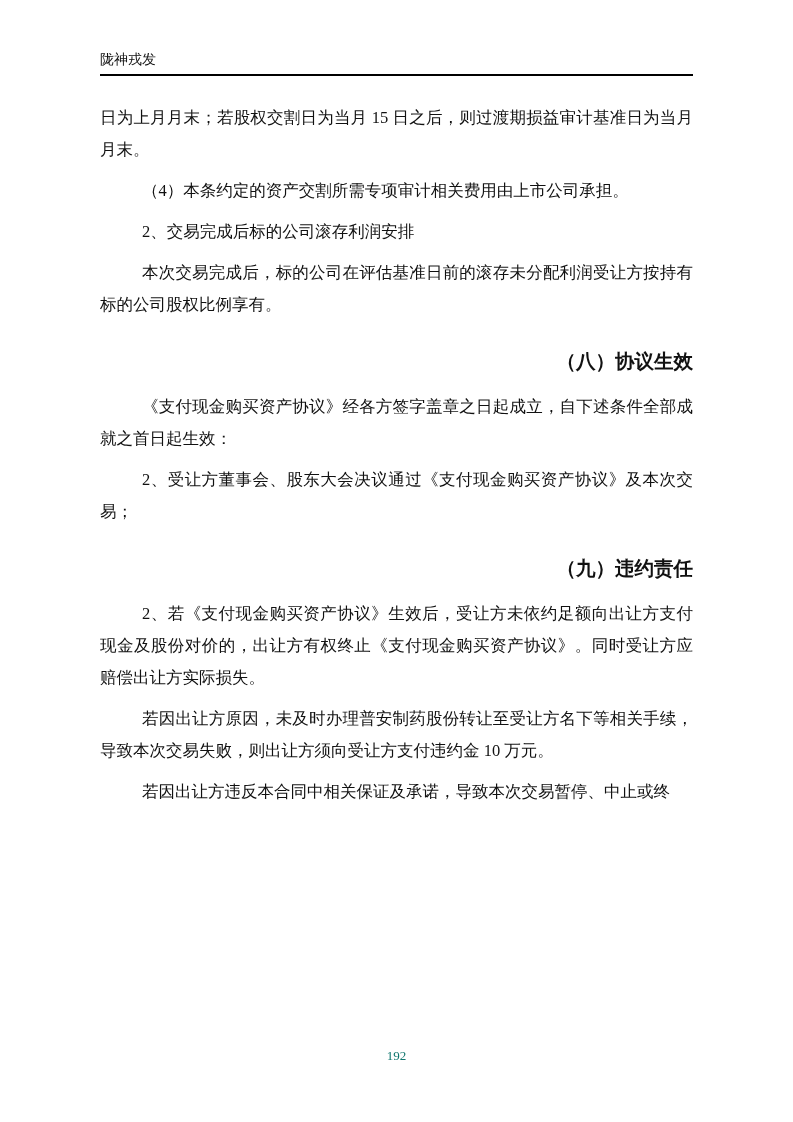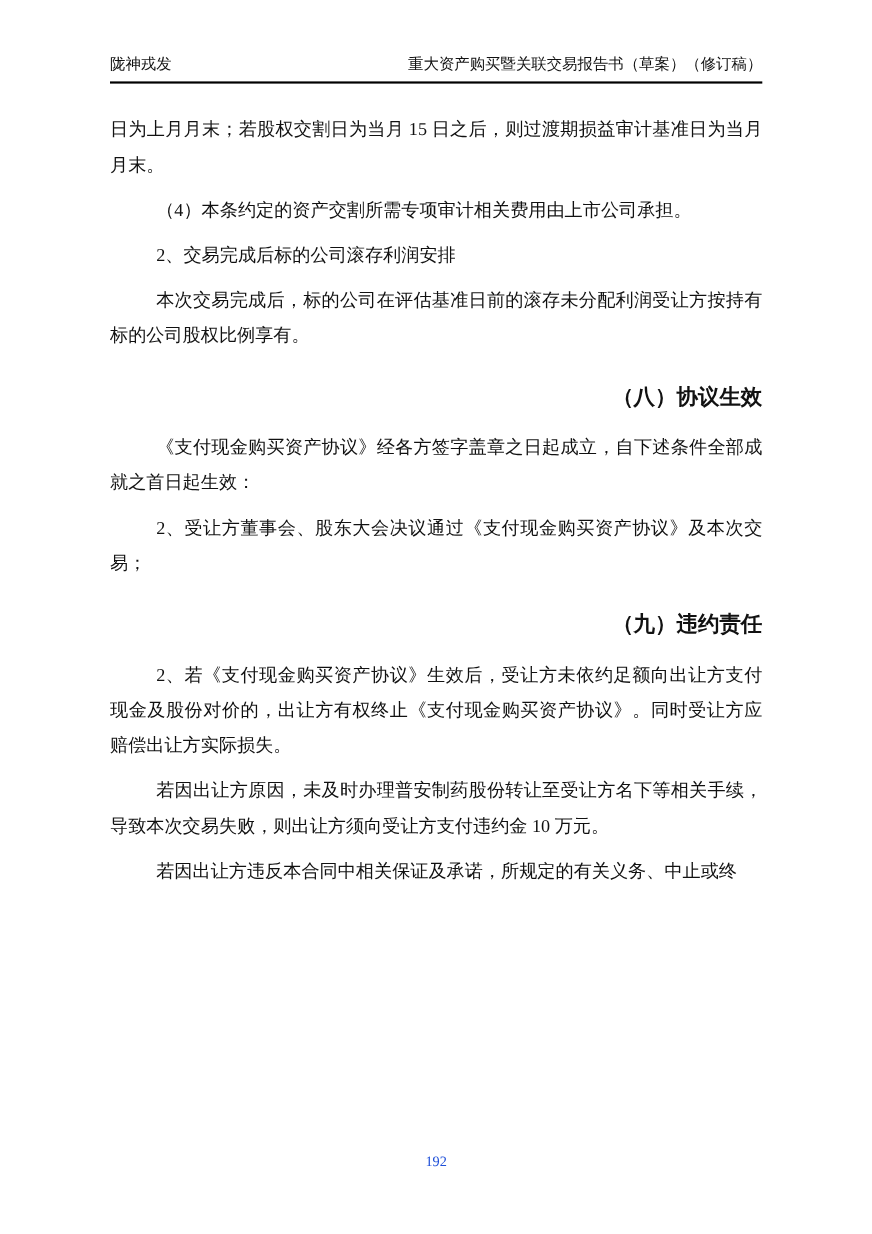--- a/index.html
+++ b/index.html
@@ -52,44 +52,43 @@
     text-align: right;
   }
   .footer {
     position: absolute;
     left: 0;
     right: 0;
     bottom: 58px;
     text-align: center;
     font-family: "Liberation Serif", "DejaVu Serif", serif;
     font-size: 13px;
-    color: #1d4ed8;
+    color: #0f766e;
   }
 </style>
 </head>
 <body>
 
 <div class="page">
 
   <div class="header">
     <span class="h-left">陇神戎发</span>
-    <span class="h-right">重大资产购买暨关联交易报告书（草案）（修订稿）</span>
   </div>
 
   <div class="content" id="content">
       <p class="para">日为上月月末；若股权交割日为当月 15 日之后，则过渡期损益审计基准日为当月月末。</p>
       <p class="para indent">（4）本条约定的资产交割所需专项审计相关费用由上市公司承担。</p>
       <p class="para indent">2、交易完成后标的公司滚存利润安排</p>
       <p class="para indent">本次交易完成后，标的公司在评估基准日前的滚存未分配利润受让方按持有标的公司股权比例享有。</p>
       <h2 class="sec">（八）协议生效</h2>
       <p class="para indent">《支付现金购买资产协议》经各方签字盖章之日起成立，自下述条件全部成就之首日起生效：</p>
       <p class="para indent">2、受让方董事会、股东大会决议通过《支付现金购买资产协议》及本次交易；</p>
       <h2 class="sec">（九）违约责任</h2>
       <p class="para indent">2、若《支付现金购买资产协议》生效后，受让方未依约足额向出让方支付现金及股份对价的，出让方有权终止《支付现金购买资产协议》。同时受让方应赔偿出让方实际损失。</p>
       <p class="para indent">若因出让方原因，未及时办理普安制药股份转让至受让方名下等相关手续，导致本次交易失败，则出让方须向受让方支付违约金 10 万元。</p>
-      <p class="para indent">若因出让方违反本合同中相关保证及承诺，所规定的有关义务、中止或终</p>
+      <p class="para indent">若因出让方违反本合同中相关保证及承诺，导致本次交易暂停、中止或终</p>
     </div>
 
   <div class="footer">
     <span>192</span>
   </div>
 
 </div>
 
 </body></html>

